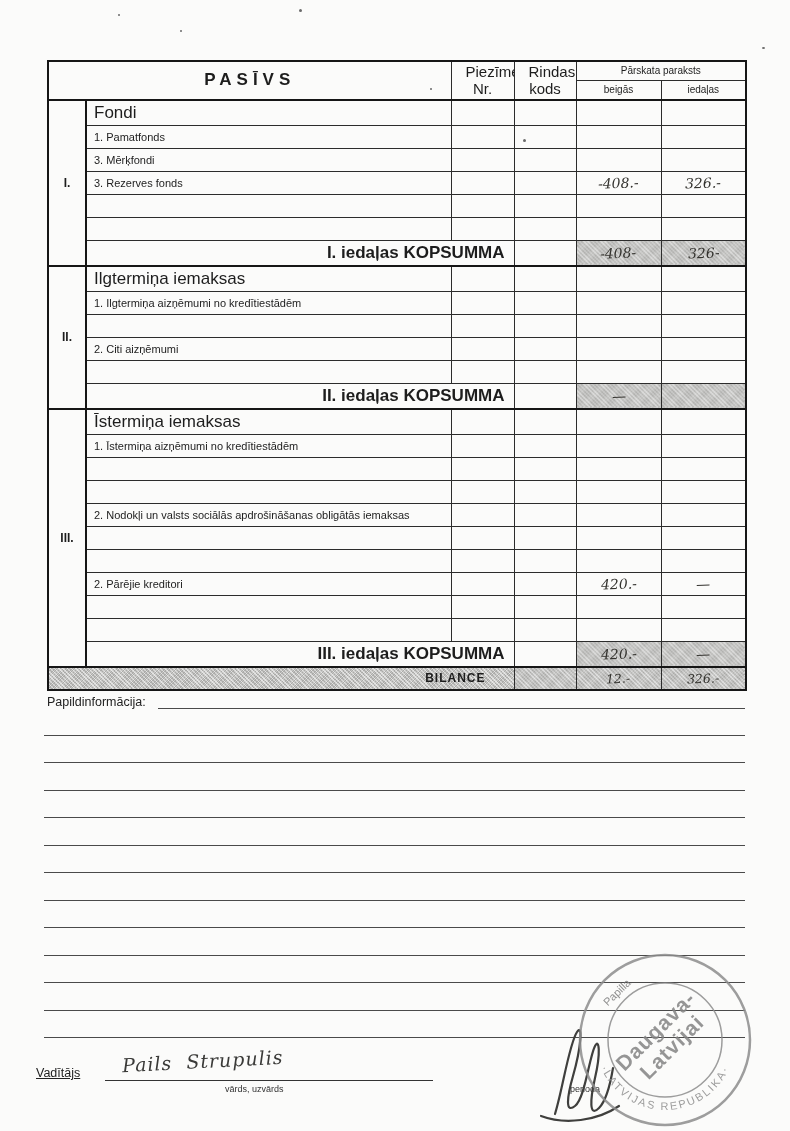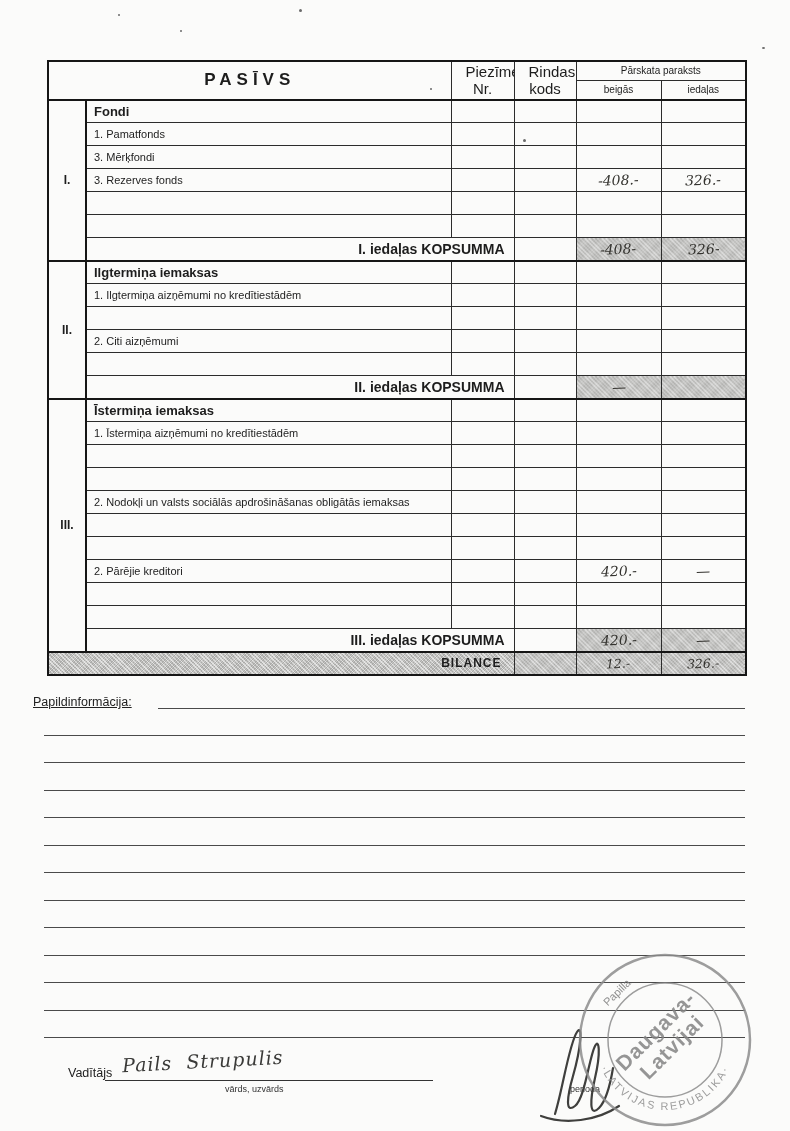--- a/index.html
+++ b/index.html
@@ -28,42 +28,42 @@
     border-bottom:2px solid #161616;
   }
   td.hcell { font-size:15px; line-height:1.15; }
   td.hb { border-bottom:2px solid #161616; }
   td.perioda { font-size:10px; }
   td.numeral {
     border-right:2px solid #161616; text-align:center;
     font-weight:bold; font-size:12px;
   }
   td.desc { text-align:left; padding-left:7px; }
-  td.bold { font-weight:bold; font-size:13px; }
+  td.bold { font-weight:normal; font-size:17px; }
   td.val { text-align:center; padding:0 2px; }
   .hw {
     font-family:"DejaVu Serif", serif; font-style:italic;
     font-size:14px; color:#34332f; display:inline-block;
     transform:rotate(-2deg); white-space:nowrap;
   }
   .hw.small { font-size:12.5px; }
   td.shaded {
     background-color:#c7c7c5;
     background-image:
       repeating-linear-gradient(45deg, rgba(255,255,255,.55) 0 1px, rgba(255,255,255,0) 1px 3px),
       repeating-linear-gradient(135deg, rgba(0,0,0,.14) 0 1px, rgba(0,0,0,0) 1px 2px);
   }
   tr.sec-top td { border-top:2px solid #161616; }
   td.total-label {
-    text-align:right; font-weight:bold; font-size:14px; padding-right:9px;
+    text-align:right; font-weight:bold; font-size:17px; padding-right:9px;
   }
   tr.bilance td { border-top:2px solid #161616; border-bottom:2px solid #161616; }
   td.bilance-label {
     text-align:right; font-weight:bold; font-size:12px;
-    letter-spacing:1px; padding-right:12px;
+    letter-spacing:1px; padding-right:28px;
   }
   
   .abs { position:absolute; }
   .label12 { font-size:12.5px; color:#222; }
   .line {
     position:absolute; border-bottom:1px solid #4a4a4a; height:0;
   }
   .caption { position:absolute; font-size:9px; color:#333; }
   .hw-name {
     position:absolute;
@@ -282,39 +282,39 @@
 
   <tr class="bilance">
     <td class="bilance-label shaded" colspan="3">BILANCE</td>
     <td class="shaded"></td>
     <td class="val shaded"><span class="hw small">12.-</span></td>
     <td class="val shaded"><span class="hw small">326.-</span></td>
   </tr>
 </tbody>
   </table>
 
-<div class="abs label12" style="left:33px; top:695px;text-decoration:underline;">Papildinformācija:</div>
+<div class="abs label12" style="left:47px; top:695px;">Papildinformācija:</div>
 <div class="line" style="left:158px; top:708px; width:587px;"></div>
 
 <div>
   <div class="line" style="left:44px; top:735px; width:701px;"></div>
   <div class="line" style="left:44px; top:762px; width:701px;"></div>
   <div class="line" style="left:44px; top:790px; width:701px;"></div>
   <div class="line" style="left:44px; top:817px; width:701px;"></div>
   <div class="line" style="left:44px; top:845px; width:701px;"></div>
   <div class="line" style="left:44px; top:872px; width:701px;"></div>
   <div class="line" style="left:44px; top:900px; width:701px;"></div>
   <div class="line" style="left:44px; top:927px; width:701px;"></div>
   <div class="line" style="left:44px; top:955px; width:701px;"></div>
   <div class="line" style="left:44px; top:982px; width:701px;"></div>
   <div class="line" style="left:44px; top:1010px; width:701px;"></div>
   <div class="line" style="left:44px; top:1037px; width:701px;"></div>
 </div>
 
-<div class="abs label12" style="left:68px; top:1066px;">Vadītājs</div>
+<div class="abs label12" style="left:36px; top:1066px;text-decoration:underline;">Vadītājs</div>
 <div class="line" style="left:105px; top:1080px; width:328px; border-color:#333;"></div>
 <div class="hw-name" style="left:122px; top:1050px;">Pails  Strupulis</div>
 <div class="caption" style="left:225px; top:1084px;">vārds, uzvārds</div>
 <div class="caption" style="left:570px; top:1084px;">perioda</div>
 
 <svg class="sig" viewBox="0 0 105 110">
   <g fill="none" stroke="#3f3f3d" stroke-width="2.2" stroke-linecap="round">
     <path d="M30,96 C38,70 44,26 52,14 C58,5 56,30 48,58 C42,79 40,96 50,88 C60,80 64,40 70,28 C74,20 76,34 70,60 C65,82 64,100 74,90 C82,82 86,62 88,50"></path>
     <path d="M16,98 C40,107 72,103 94,88"></path>
   </g>

